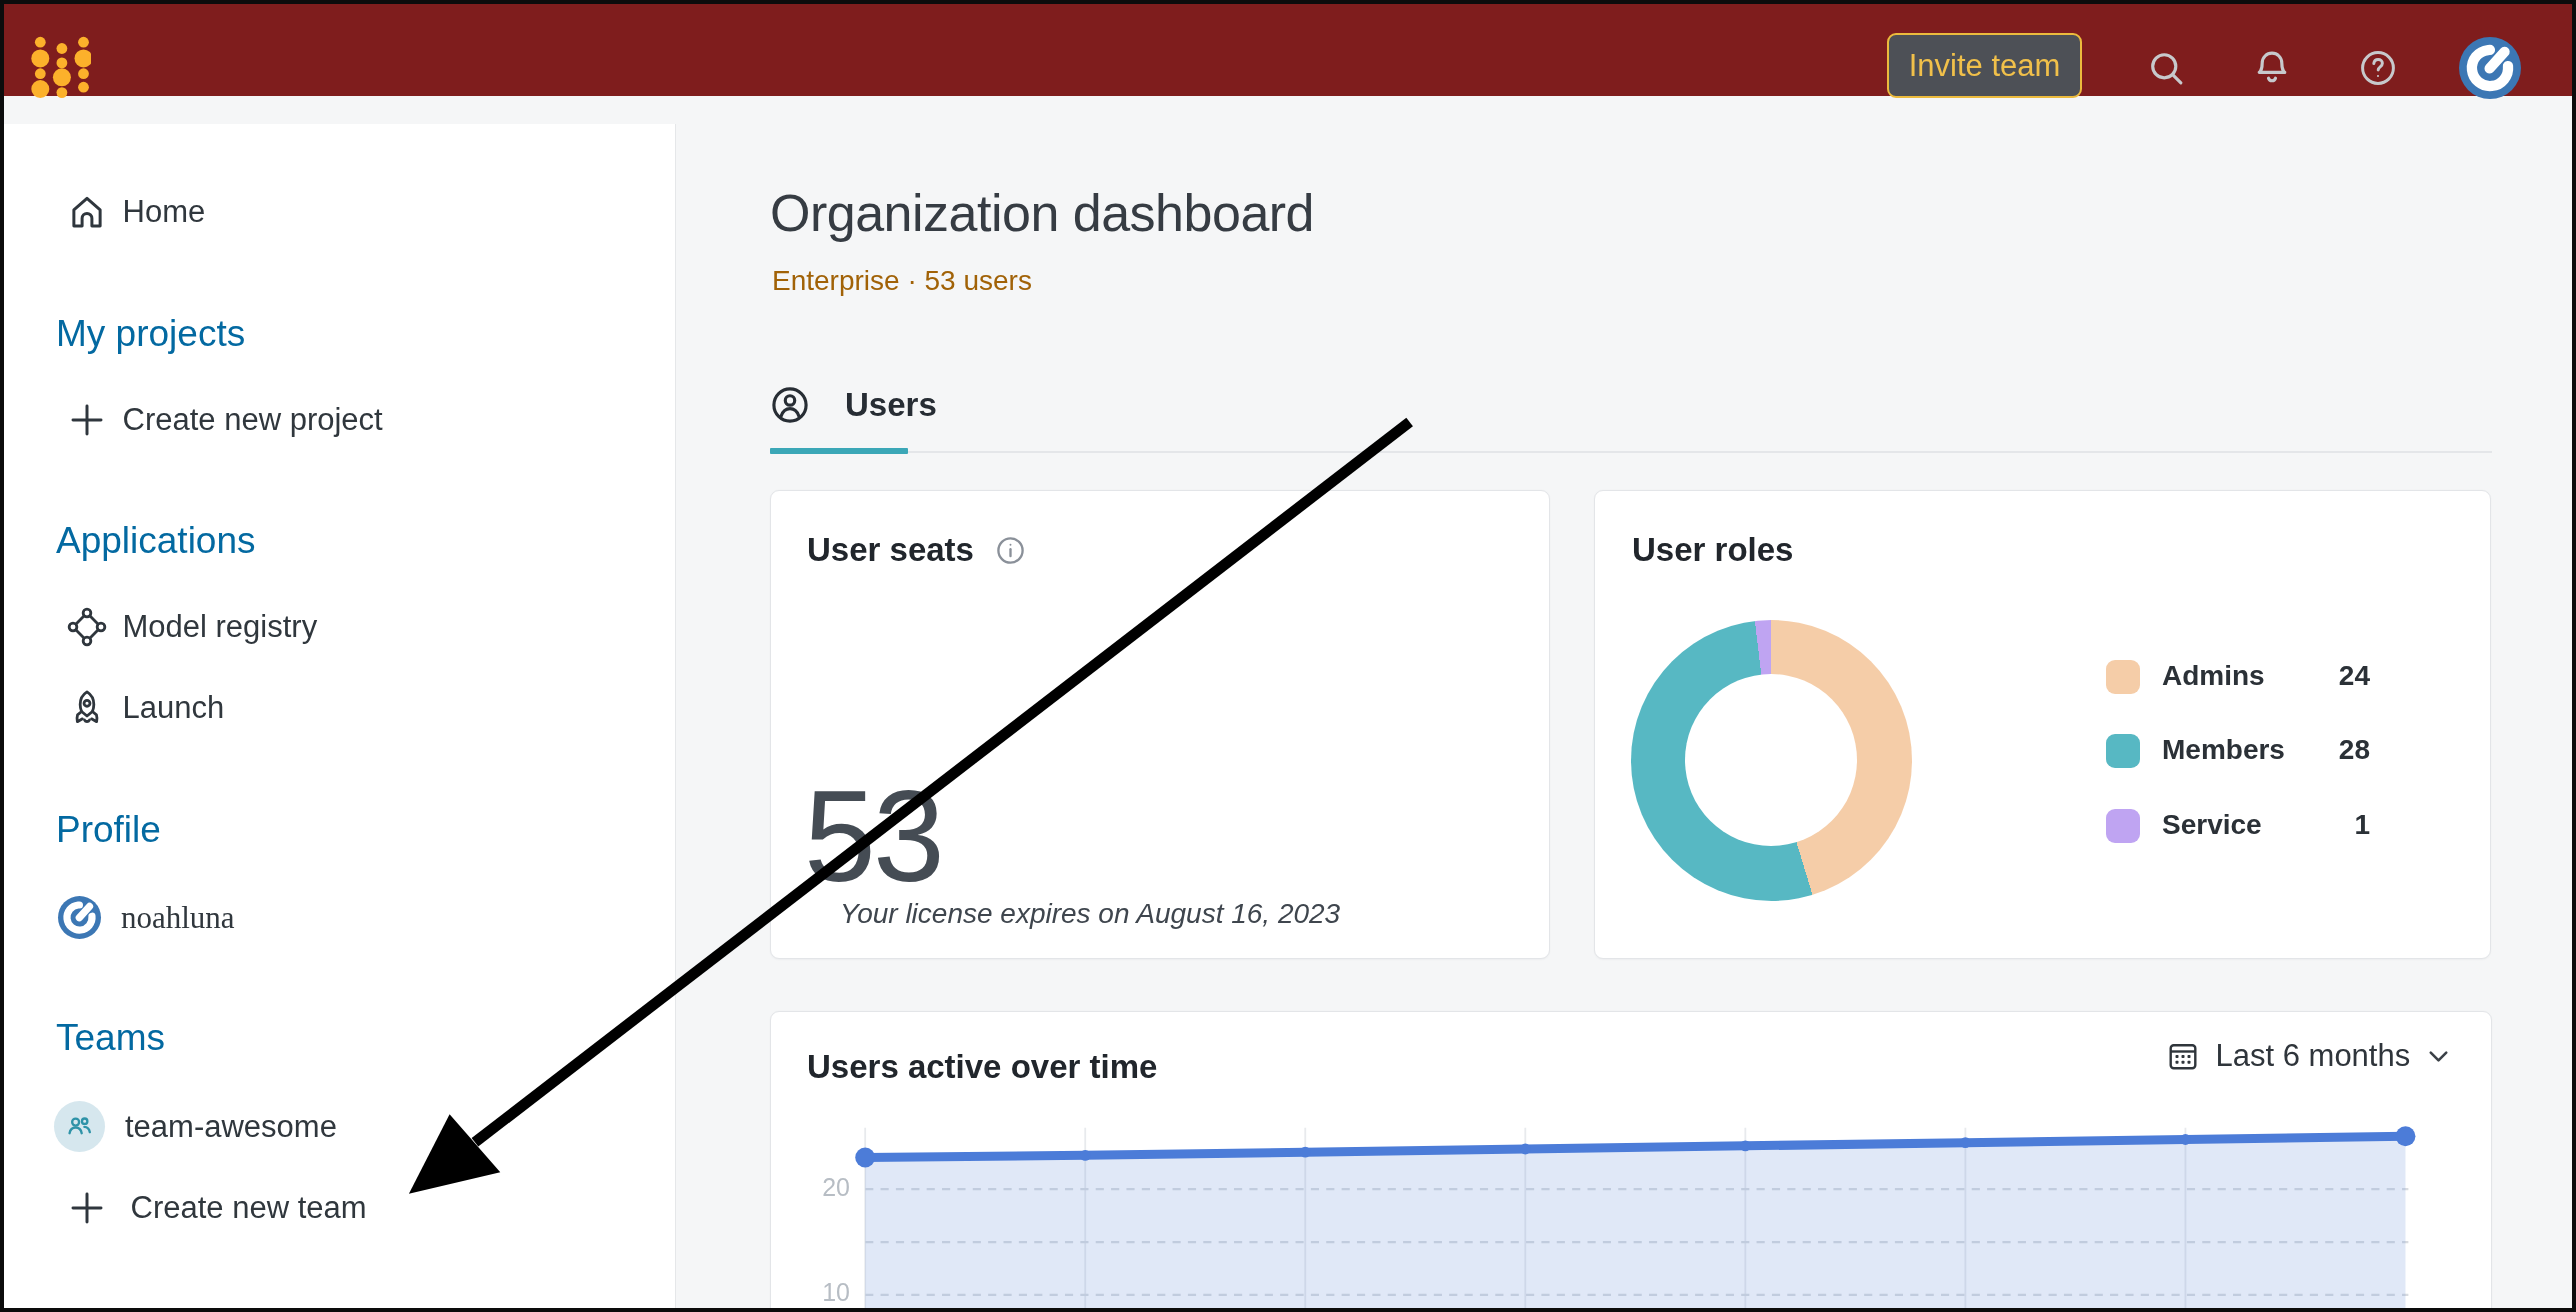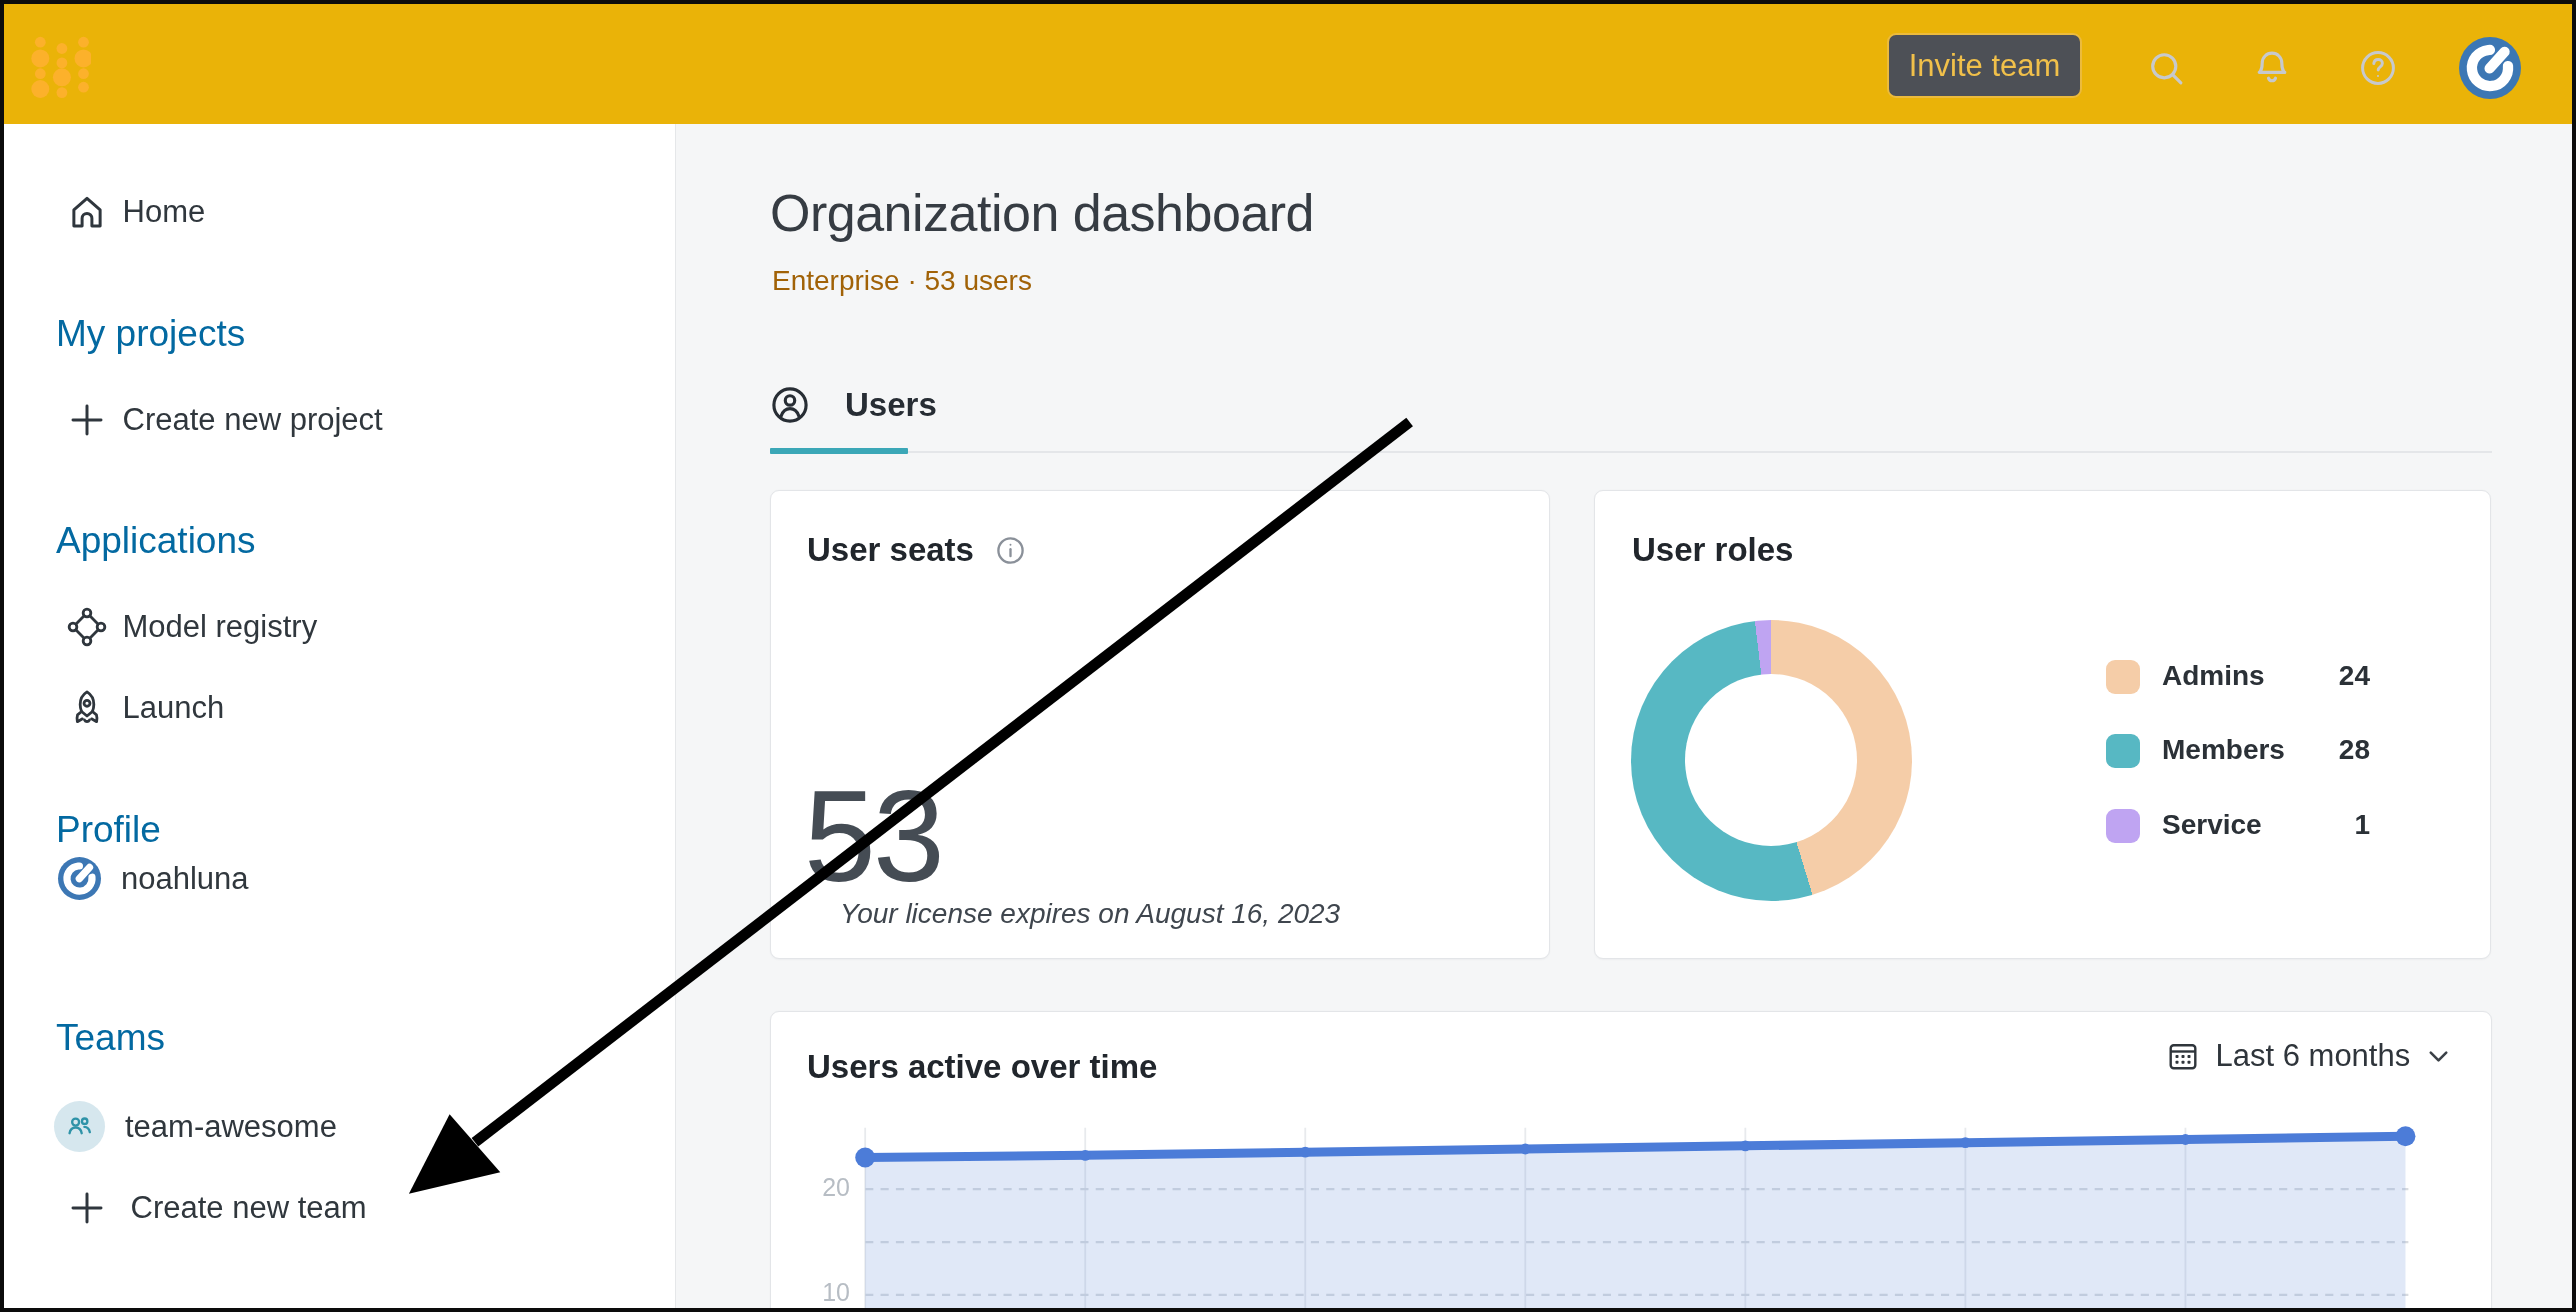--- a/index.html
+++ b/index.html
@@ -4,21 +4,21 @@
 <style>
   html,body{margin:0;padding:0;background:#e8e8e8;}
   *{box-sizing:border-box;}
   .frame{
     position:relative;width:2576px;height:1312px;background:#f5f6f7;
     border:4.5px solid #0c0c0c;overflow:hidden;
     font-family:"Liberation Sans","DejaVu Sans",sans-serif;color:#333a41;
   }
   .abs{position:absolute;}
   
-  .topbar{position:absolute;left:0;top:0;width:100%;height:120px;background:#eab308;}
+  .topbar{position:absolute;left:0;top:0;width:100%;height:92px;background:#7f1d1d;}
   .invite-btn{
     position:absolute;left:1883px;top:29px;width:195px;height:65px;
     background:#4d5056;border:2.7px solid #ecbb3d;border-radius:9px;
     color:#f1c04a;font-size:31px;display:flex;align-items:center;justify-content:center;
     cursor:pointer;
   }
   .hicon{position:absolute;top:43px;width:42px;height:42px;color:#c7c9cc;cursor:pointer;}
   .hicon svg{width:100%;height:100%;}
   .avatar{
     position:absolute;left:2455px;top:33px;width:62px;height:62px;border-radius:50%;
@@ -170,21 +170,21 @@
           <circle cx="12" cy="9.3" r="1.7"></circle>
           <path d="M8.9 14 6.6 15.9c-.4 1.3-.4 2.6-.1 3.9l2.9-1.6M15.1 14l2.3 1.9c.4 1.3.4 2.6.1 3.9l-2.9-1.6"></path>
           <path d="M10.6 18.9c.6 1.1 2.2 1.1 2.8 0"></path>
         </svg>
       </span>
       <span class="slabel">Launch</span>
     </div>
 
     <div class="side-head" style="top:685px;">Profile</div>
 
-    <div class="side-row" style="top:722px;">
+    <div class="side-row" style="top:761px;font-family:Liberation Serif, serif;">
       <span class="pavatar">
         <svg viewBox="0 0 24 24" fill="none" stroke="#ffffff" stroke-linecap="round">
           <g transform="rotate(42 12 12)">
             <circle cx="12" cy="12" r="7" stroke-width="4" stroke-dasharray="33.5 10.5" transform="rotate(-48 12 12)"></circle>
             <path d="M12 12.2V3.6" stroke-width="4"></path>
           </g>
         </svg>
       </span>
       <span class="slabel" style="margin-left:20px;">noahluna</span>
     </div>

